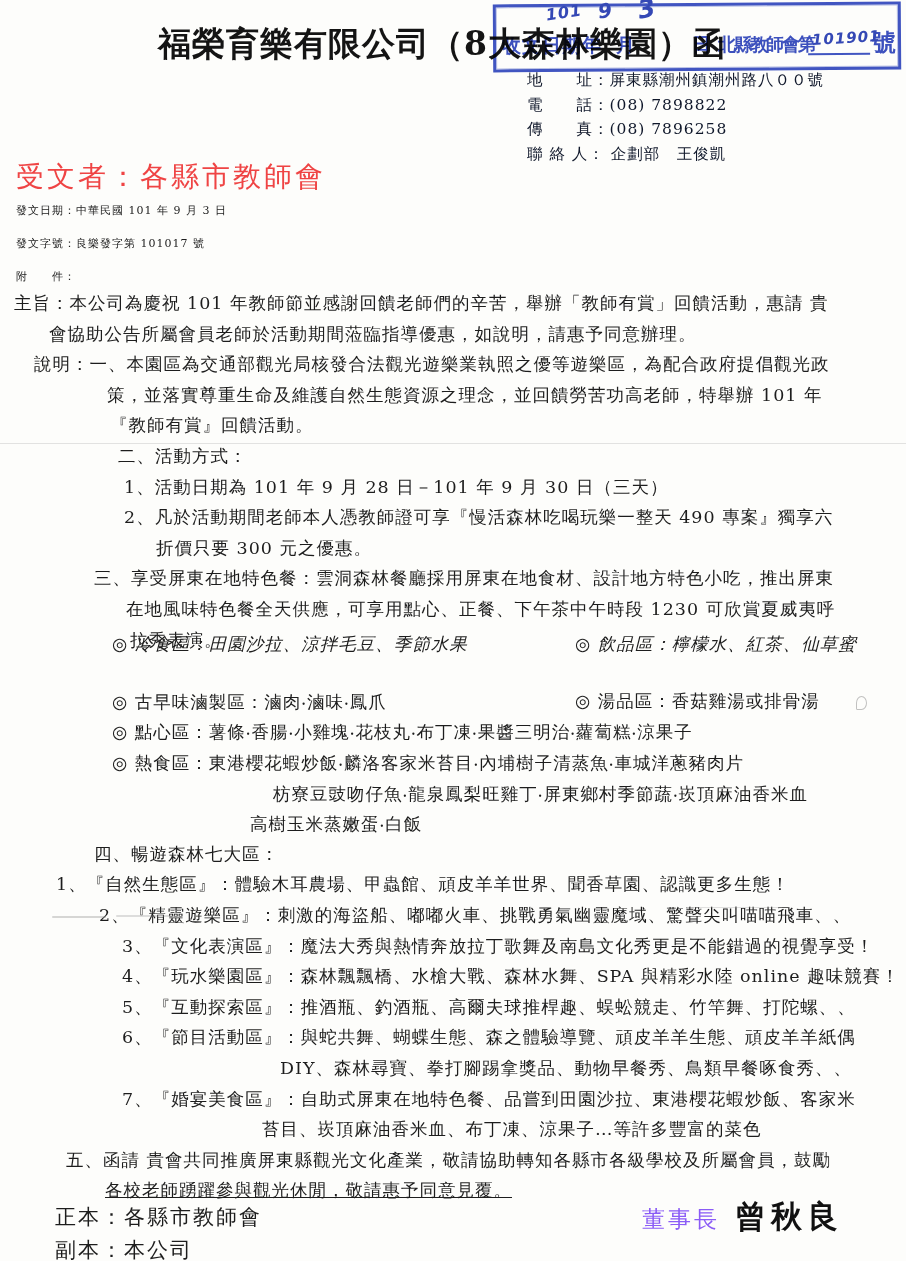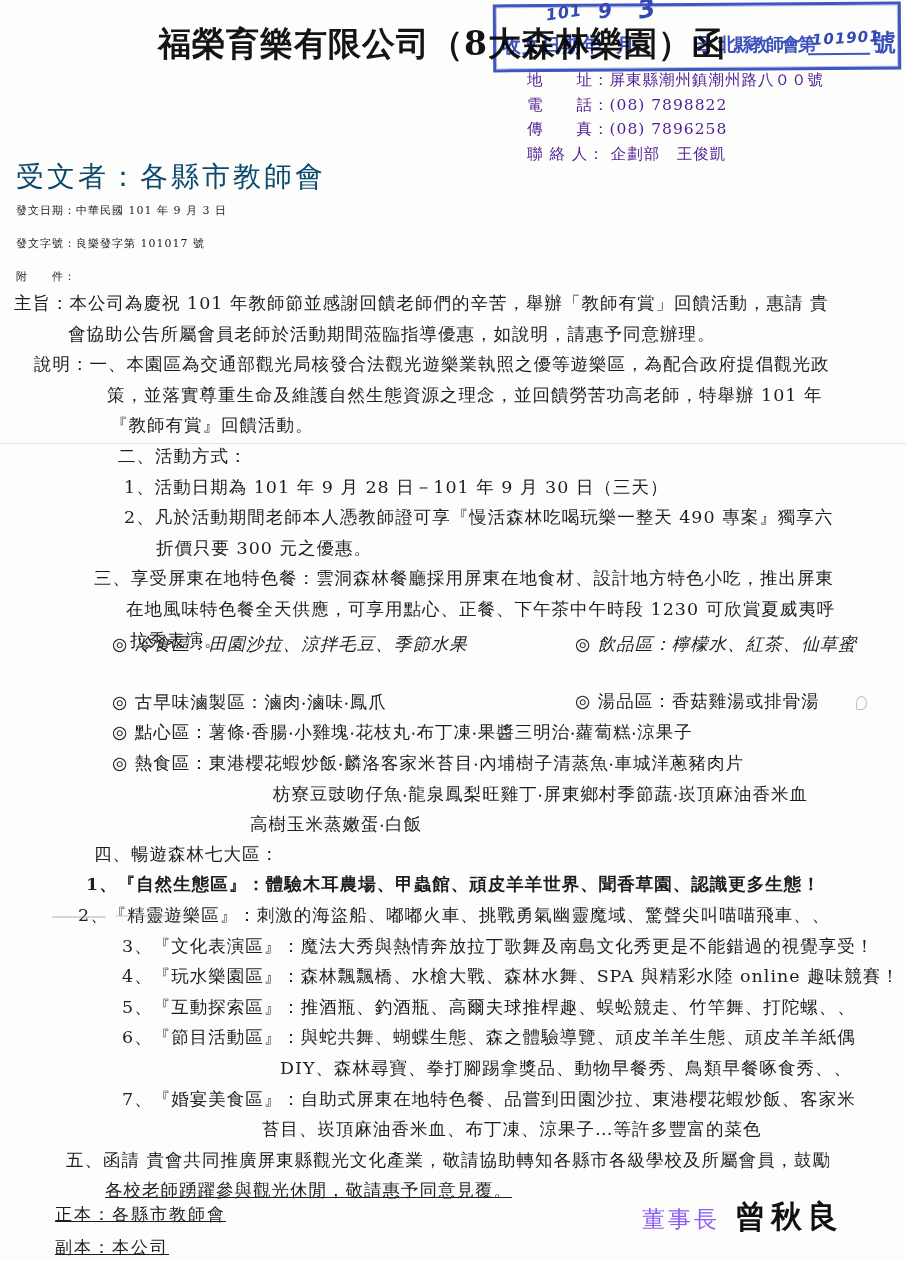--- a/index.html
+++ b/index.html
@@ -35,32 +35,32 @@
   .st-org{left:222px;top:27px;font-size:18px;letter-spacing:-2px;}
   .st-no{left:376px;top:22px;font-size:24px;}
   .st-hw{font-family:"DejaVu Sans","Liberation Sans",sans-serif;font-style:italic;font-weight:600;color:#3448b8;}
   .st-hw-year{left:50px;top:-4px;font-size:16px;transform:rotate(-8deg);letter-spacing:1px;}
   .st-hw-month{left:102px;top:-8px;font-size:20px;transform:rotate(-6deg);}
   .st-hw-day{left:142px;top:-12px;font-size:25px;transform:rotate(-10deg);}
   .st-hw-no{left:316px;top:24px;font-size:15px;letter-spacing:1px;transform:rotate(-3deg);}
   .st-underline{position:absolute;left:312px;top:48px;width:62px;height:2px;background:#4156c4;}
   
   .contact{position:absolute;left:527px;top:70px;z-index:1;}
-  .contact-row{font-size:15.5px;letter-spacing:1px;height:24.5px;white-space:nowrap;color:#4c1d95;}
+  .contact-row{font-size:15.5px;letter-spacing:1px;height:24.5px;white-space:nowrap;color:#0f172a;}
   
-  .recipient{position:absolute;left:16px;top:158px;font-size:28px;letter-spacing:3px;color:#0c4a6e;white-space:nowrap;}
+  .recipient{position:absolute;left:16px;top:158px;font-size:28px;letter-spacing:3px;color:#ef4444;white-space:nowrap;}
   .meta{position:absolute;left:16px;top:203px;}
   .meta-row{font-size:11px;letter-spacing:1px;height:33px;white-space:nowrap;}
   
   #body-container{position:absolute;left:0;top:0;width:906px;height:1261px;}
   .body-line{position:absolute;left:0;width:906px;font-size:17.5px;letter-spacing:1px;white-space:nowrap;color:#1d1d1d;}
   .body-line .col2{position:absolute;top:0;}
   
   .copies{position:absolute;left:55px;top:1203px;}
-  .copies-row{font-size:17px;letter-spacing:2px;height:33px;white-space:nowrap;text-decoration:underline;}
+  .copies-row{font-size:21px;letter-spacing:2px;height:33px;white-space:nowrap;}
   .signature{position:absolute;left:642px;top:1196px;white-space:nowrap;}
   .signer-title{font-size:23px;letter-spacing:3px;color:#8b5cf6;}
   .signer-name{font-size:31px;font-weight:600;letter-spacing:5px;margin-left:10px;color:#111;}
   
   .artifact{position:absolute;pointer-events:none;}
   .art-rule{left:0;top:443px;width:906px;height:1px;background:rgba(130,130,130,.22);}
   .art-dash1{left:52px;top:916px;width:54px;height:2px;background:rgba(140,140,140,.35);border-radius:1px;}
   .art-dash2{left:116px;top:915px;width:60px;height:2px;background:rgba(150,150,150,.3);border-radius:1px;}
   .art-dash3{left:694px;top:907px;width:88px;height:1px;background:rgba(160,160,160,.3);}
   .art-mark{left:856px;top:696px;width:9px;height:12px;border:1px solid rgba(120,120,120,.45);border-radius:50% 50% 50% 10%;}
@@ -97,40 +97,40 @@
   <div class="recipient">受文者：各縣市教師會</div>
 
   <div class="meta">
     <div class="meta-row">發文日期：中華民國 101 年 9 月 3 日</div>
     <div class="meta-row">發文字號：良樂發字第 101017 號</div>
     <div class="meta-row">附　　件：</div>
   </div>
 
   <div id="body-container">
       <div class="body-line" style="top: 291px;"><span style="margin-left: 14px;">主旨：本公司為慶祝 101 年教師節並感謝回饋老師們的辛苦，舉辦「教師有賞」回饋活動，惠請 貴</span></div>
-      <div class="body-line" style="top: 321.6px;"><span style="margin-left: 68px;">會協助公告所屬會員老師於活動期間蒞臨指導優惠，如說明，請惠予同意辦理。</span></div>
+      <div class="body-line" style="top: 321.6px;"><span style="margin-left: 49px;">會協助公告所屬會員老師於活動期間蒞臨指導優惠，如說明，請惠予同意辦理。</span></div>
       <div class="body-line" style="top: 352.2px; padding-left: 20px;"><span style="margin-left: 14px;">說明：一、本園區為交通部觀光局核發合法觀光遊樂業執照之優等遊樂區，為配合政府提倡觀光政</span></div>
       <div class="body-line" style="top: 382.8px;"><span style="margin-left: 107px;">策，並落實尊重生命及維護自然生態資源之理念，並回饋勞苦功高老師，特舉辦 101 年</span></div>
       <div class="body-line" style="top: 413.4px;"><span style="margin-left: 110px;">『教師有賞』回饋活動。</span></div>
       <div class="body-line" style="top: 444px; padding-left: 46px;"><span style="margin-left: 72px;">二、活動方式：</span></div>
       <div class="body-line" style="top: 474.6px;"><span style="margin-left: 124px;">1、活動日期為 101 年 9 月 28 日－101 年 9 月 30 日（三天）</span></div>
       <div class="body-line" style="top: 505.2px;"><span style="margin-left: 124px;">2、凡於活動期間老師本人憑教師證可享『慢活森林吃喝玩樂一整天 490 專案』獨享六</span></div>
       <div class="body-line" style="top: 535.8px;"><span style="margin-left: 156px;">折價只要 300 元之優惠。</span></div>
       <div class="body-line" style="top: 566.4px;"><span style="margin-left: 94px;">三、享受屏東在地特色餐：雲洞森林餐廳採用屏東在地食材、設計地方特色小吃，推出屏東</span></div>
       <div class="body-line" style="top: 597px;"><span style="margin-left: 126px;">在地風味特色餐全天供應，可享用點心、正餐、下午茶中午時段 1230 可欣賞夏威夷呼</span></div>
       <div class="body-line" style="top: 627.6px;"><span style="margin-left: 130px;">拉秀表演。</span></div>
       <div class="body-line" style="top: 632px; font-style: italic;"><span style="margin-left: 112px;">◎ 冷食區：田園沙拉、涼拌毛豆、季節水果</span><span class="col2" style="left: 575px;">◎ 飲品區：檸檬水、紅茶、仙草蜜</span></div>
       <div class="body-line" style="top: 688.8px;"><span style="margin-left: 112px;">◎ 古早味滷製區：滷肉‧滷味‧鳳爪</span><span class="col2" style="left: 575px;">◎ 湯品區：香菇雞湯或排骨湯</span></div>
       <div class="body-line" style="top: 719.4px;"><span style="margin-left: 112px;">◎ 點心區：薯條‧香腸‧小雞塊‧花枝丸‧布丁凍‧果醬三明治‧蘿蔔糕‧涼果子</span></div>
       <div class="body-line" style="top: 750px;"><span style="margin-left: 112px;">◎ 熱食區：東港櫻花蝦炒飯‧麟洛客家米苔目‧內埔樹子清蒸魚‧車城洋蔥豬肉片</span></div>
       <div class="body-line" style="top: 780.6px; padding-left: 36px;"><span style="margin-left: 237px;">枋寮豆豉吻仔魚‧龍泉鳳梨旺雞丁‧屏東鄉村季節蔬‧崁頂麻油香米血</span></div>
       <div class="body-line" style="top: 811.2px;"><span style="margin-left: 250px;">高樹玉米蒸嫩蛋‧白飯</span></div>
       <div class="body-line" style="top: 841.8px;"><span style="margin-left: 94px;">四、暢遊森林七大區：</span></div>
-      <div class="body-line" style="top: 872.4px;"><span style="margin-left: 86px; font-weight: bold;">1、『自然生態區』：體驗木耳農場、甲蟲館、頑皮羊羊世界、聞香草園、認識更多生態！</span></div>
-      <div class="body-line" style="top: 903px;"><span style="margin-left: 78px;">2、『精靈遊樂區』：刺激的海盜船、嘟嘟火車、挑戰勇氣幽靈魔域、驚聲尖叫喵喵飛車、、</span></div>
+      <div class="body-line" style="top: 872.4px;"><span style="margin-left: 56px;">1、『自然生態區』：體驗木耳農場、甲蟲館、頑皮羊羊世界、聞香草園、認識更多生態！</span></div>
+      <div class="body-line" style="top: 903px;"><span style="margin-left: 99px;">2、『精靈遊樂區』：刺激的海盜船、嘟嘟火車、挑戰勇氣幽靈魔域、驚聲尖叫喵喵飛車、、</span></div>
       <div class="body-line" style="top: 933.6px;"><span style="margin-left: 122px;">3、『文化表演區』：魔法大秀與熱情奔放拉丁歌舞及南島文化秀更是不能錯過的視覺享受！</span></div>
       <div class="body-line" style="top: 964.2px;"><span style="margin-left: 122px;">4、『玩水樂園區』：森林飄飄橋、水槍大戰、森林水舞、SPA 與精彩水陸 online 趣味競賽！</span></div>
       <div class="body-line" style="top: 994.8px;"><span style="margin-left: 122px;">5、『互動探索區』：推酒瓶、釣酒瓶、高爾夫球推桿趣、蜈蚣競走、竹竿舞、打陀螺、、</span></div>
       <div class="body-line" style="top: 1025.4px;"><span style="margin-left: 122px;">6、『節目活動區』：與蛇共舞、蝴蝶生態、森之體驗導覽、頑皮羊羊生態、頑皮羊羊紙偶</span></div>
       <div class="body-line" style="top: 1056px;"><span style="margin-left: 280px;">DIY、森林尋寶、拳打腳踢拿獎品、動物早餐秀、鳥類早餐啄食秀、、</span></div>
       <div class="body-line" style="top: 1086.6px;"><span style="margin-left: 122px;">7、『婚宴美食區』：自助式屏東在地特色餐、品嘗到田園沙拉、東港櫻花蝦炒飯、客家米</span></div>
       <div class="body-line" style="top: 1117.2px;"><span style="margin-left: 262px;">苔目、崁頂麻油香米血、布丁凍、涼果子…等許多豐富的菜色</span></div>
       <div class="body-line" style="top: 1147.8px;"><span style="margin-left: 66px;">五、函請 貴會共同推廣屏東縣觀光文化產業，敬請協助轉知各縣市各級學校及所屬會員，鼓勵</span></div>
       <div class="body-line" style="top: 1178.4px; text-decoration: underline;"><span style="margin-left: 105px;">各校老師踴躍參與觀光休閒，敬請惠予同意見覆。</span></div>
     </div>

